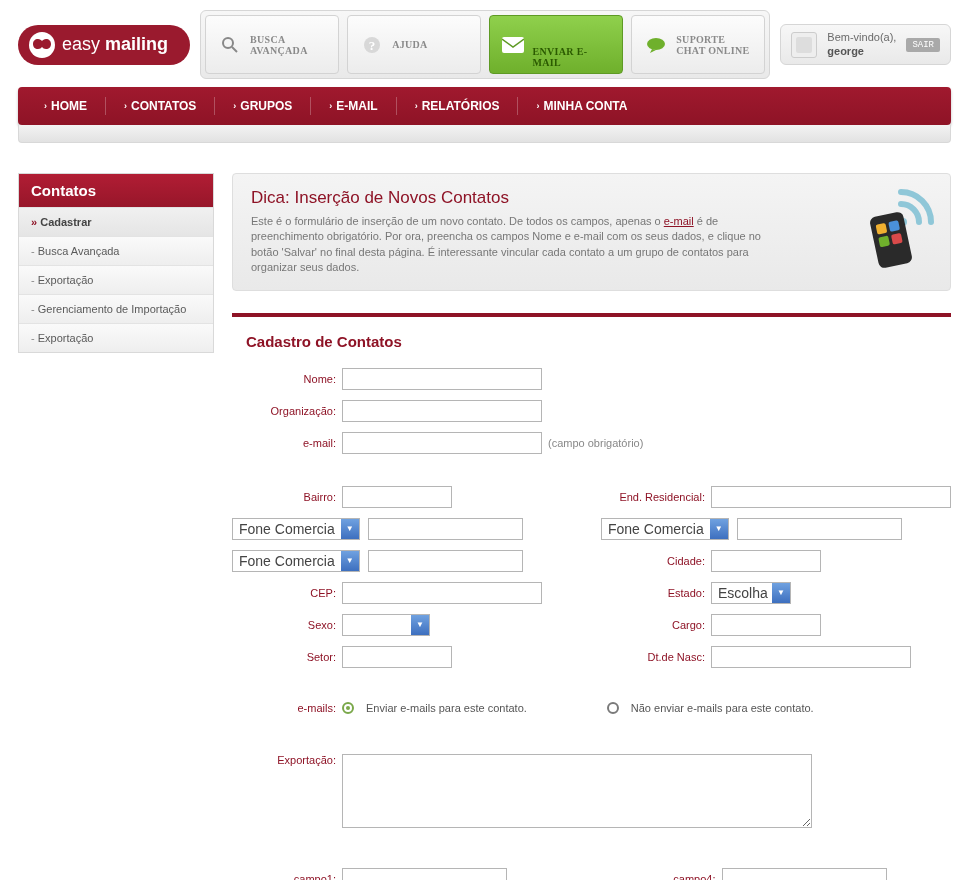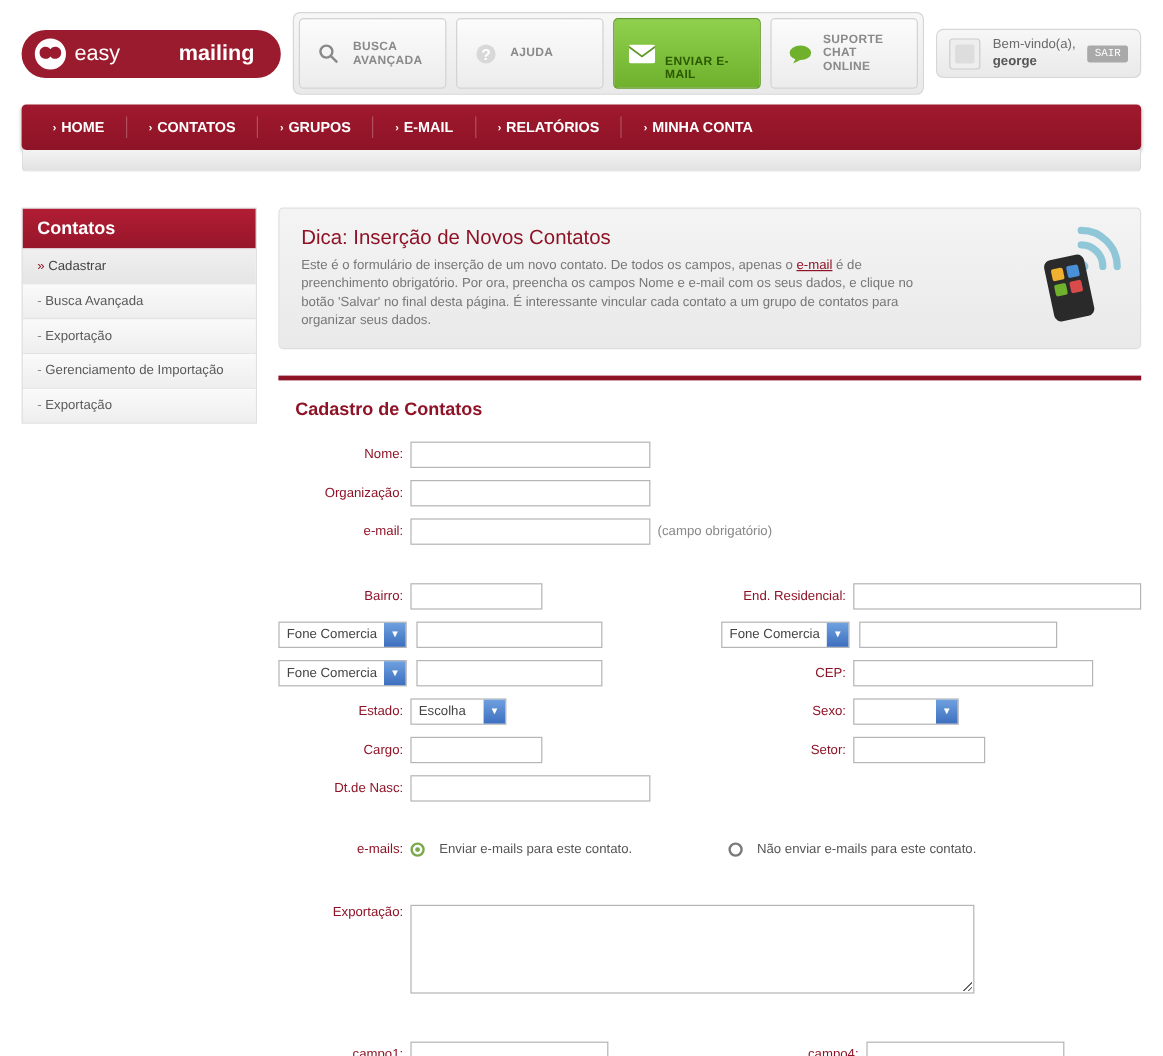--- a/index.html
+++ b/index.html
@@ -2,23 +2,23 @@
 <html><head>
 <meta charset="utf-8">
 <style>
 * { box-sizing: border-box; margin: 0; padding: 0; }
 body { font-family: Tahoma, Arial, sans-serif; font-size: 11px; background: #fff; color: #555; }
 
 .topbar { display: flex; align-items: center; padding: 10px 18px 8px 18px; gap: 10px; }
 .logo { background: #9a1a2e; border-radius: 24px; padding: 6px 22px 6px 10px; display: flex; align-items: center; gap: 6px; }
 .logo-icon { width: 28px; height: 28px; position: relative; }
 .logo-txt { color: #fff; font-size: 18px; font-weight: normal; }
-.logo-txt b { font-weight: bold; margin-left: 44px; }
-
-.toolbar { flex: 1; display: flex; gap: 8px; background: linear-gradient(#f7f7f7,#e9e9e9); border: 1px solid #d6d6d6; border-radius: 6px; padding: 4px; }
+.logo-txt b { font-weight: bold; }
+
+.toolbar { flex: 1; display: flex; gap: 8px; background: linear-gradient(#f7f7f7,#e9e9e9); border: 1px solid #d6d6d6; border-radius: 6px; padding: 4px; font-family: Liberation Serif, serif; }
 .tb-btn { display: flex; align-items: center; gap: 8px; padding: 5px 12px; border-radius: 4px; background: linear-gradient(#fcfcfc,#ececec); border: 1px solid #d3d3d3; cursor: pointer; flex: 1; min-width: 0; }
 .tb-btn.green { background: linear-gradient(#8fd04c,#6fb02c); border-color: #5e9a24; }
 .tb-btn .ic { width: 24px; height: 20px; display: flex; align-items: center; justify-content: center; }
 .tb-btn .lines { display: flex; flex-direction: column; line-height: 1.1; font-size: 10px; color: #8a8a8a; font-weight: bold; letter-spacing: .3px; }
 .tb-btn.green .lines { color: #2b5a00; margin-top: 25px; }
 
 .userbox { background: linear-gradient(#f7f7f7,#e9e9e9); border: 1px solid #d6d6d6; border-radius: 6px; padding: 6px 10px; display: flex; align-items: center; gap: 10px; min-width: 170px; }
 .userbox .av { width: 26px; height: 26px; background: #eee; border: 1px solid #ccc; border-radius: 3px; position: relative; }
 .userbox .av::after { content:""; position:absolute; inset:4px; background:#ddd; border-radius:2px; }
 .userbox .txt { line-height: 1.2; color: #6a6a6a; }
@@ -30,42 +30,42 @@
 .mainnav .sep { width: 1px; height: 18px; background: rgba(255,255,255,.25); }
 .mainnav .chev { font-size: 9px; }
 
 .subbar { height: 18px; background: linear-gradient(#f3f3f3,#e2e2e2); margin: 0 18px; border-bottom-left-radius: 4px; border-bottom-right-radius: 4px; border: 1px solid #d8d8d8; border-top: none; }
 
 .layout { display: flex; gap: 18px; padding: 30px 18px 40px 18px; align-items: flex-start; }
 
 .sidebar { width: 196px; border: 1px solid #d9d9d9; }
 .sidebar-hd { background: linear-gradient(#b11d34,#97162a); color: #fff; font-weight: bold; font-size: 15px; padding: 8px 12px; }
 .sb-item { padding: 8px 12px; border-top: 1px solid #e3e3e3; font-size: 11px; color: #5a5a5a; background: linear-gradient(#fafafa,#eeeeee); cursor: pointer; }
-.sb-item.active { background: linear-gradient(#f0f0f0,#e5e5e5); font-weight: normal; color: #444; }
+.sb-item.active { background: linear-gradient(#f0f0f0,#e5e5e5); font-weight: bold; color: #444; }
 .sb-item.active::before { content: "» "; color: #8e1326; }
 .sb-item:not(.active)::before { content: "- "; color: #888; }
 
 .content { flex: 1; }
 .tip { background: linear-gradient(#f4f4f4,#e9e9e9); border: 1px solid #dedede; border-radius: 4px; padding: 14px 180px 14px 18px; position: relative; min-height: 90px; }
 .tip h2 { color: #8e1326; font-weight: normal; font-size: 17px; margin-bottom: 6px; }
 .tip p { color: #777; line-height: 1.4; }
 .tip a { color: #8e1326; text-decoration: underline; cursor: pointer; }
 .tip .deco { position: absolute; right: 14px; top: 8px; width: 90px; height: 90px; }
 
 .redline { height: 4px; background: #8e1326; margin: 22px 0 16px 0; }
 .section-title { color: #8e1326; font-weight: bold; font-size: 15px; margin-left: 14px; margin-bottom: 18px; }
 
 .form-row { display: flex; align-items: center; margin-bottom: 10px; }
 .form-row label, .lbl { width: 110px; text-align: right; color: #8e1326; font-size: 11px; padding-right: 6px; }
 .form-row label::after, .lbl::after { content: ":"; }
 .txt-in { border: 1px solid #b5b5b5; background: #fff; height: 22px; padding: 2px 4px; font-size: 12px; }
 .w200 { width: 200px; } .w240 { width: 240px; } .w110 { width: 110px; } .w155 { width: 155px; } .w165 { width: 165px; }
 .hint { color: #888; margin-left: 6px; }
 .drop-btn { display: inline-flex; align-items: center; border: 1px solid #b5b5b5; height: 22px; background: #fff; }
-.drop-btn span { padding: 0 6px; font-size: 11px; color: #444; }
+.drop-btn span { padding: 0 6px; font-size: 14px; color: #444; }
 .drop-btn .caret { width: 18px; height: 20px; background: linear-gradient(#6fa1e0,#3d6fbf); display: flex; align-items: center; justify-content: center; color: #fff; font-size: 8px; }
 
 .two-col { display: grid; grid-template-columns: 1fr 1fr; column-gap: 40px; row-gap: 10px; }
 .cell { display: flex; align-items: center; }
 .cell label { width: 110px; text-align: right; color: #8e1326; padding-right: 6px; }
 .cell label.plain::after{content:":";}
 
 .radio { width: 12px; height: 12px; border: 2px solid #7aa84a; border-radius: 50%; display: inline-block; margin-right: 6px; position: relative; vertical-align: middle; }
 .radio.on::after { content:""; position:absolute; inset:2px; background:#7aa84a; border-radius:50%; }
 .radio.off { border-color: #7a7a7a; }
@@ -254,20 +254,24 @@
       </div>
 
       <div class="cell">
         <div class="drop-btn">
             <span>Fone Comercia</span>
             <div class="caret">▼</div>
           </div>
         <div style="width:8px"></div>
         <input class="txt-in w155" style="">
       </div>
+      <div class="cell">
+        <label class="plain">Cidade</label>
+        <input class="txt-in w110" style="">
+      </div>
 
       <div class="cell">
         <label class="plain">CEP</label>
         <input class="txt-in w200" style="">
       </div>
       <div class="cell">
         <label class="plain">Estado</label>
         <div class="drop-btn">
             <span style="width:60px">Escolha</span>
             <div class="caret">▼</div>

